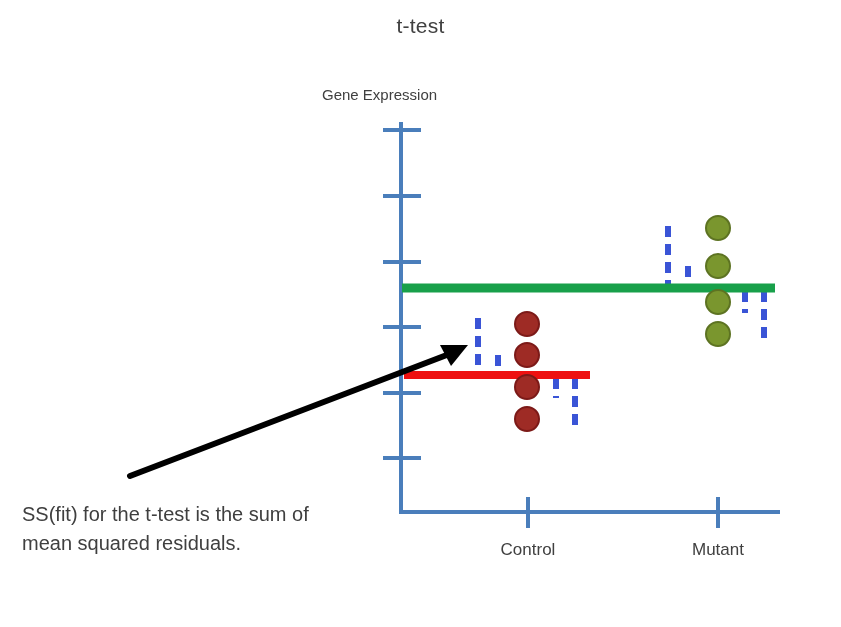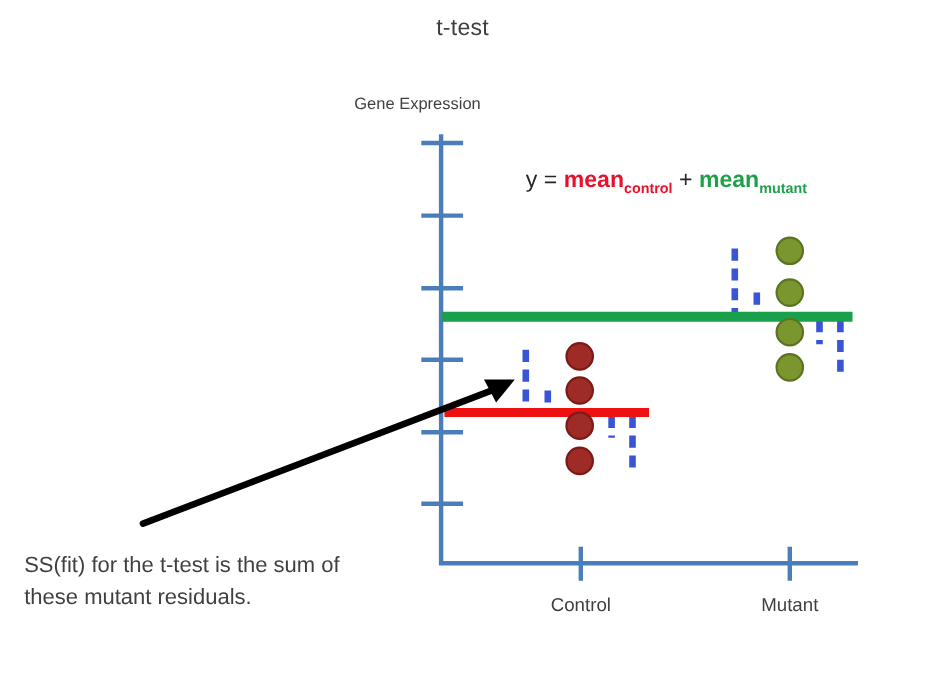--- a/index.html
+++ b/index.html
@@ -84,23 +84,20 @@
 </style>
 </head>
 <body>
 
 <div class="slide">
 
   <div class="title">t-test</div>
 
   <div class="axis-label">Gene Expression</div>
 
-  <div class="equation">
-    <span>y = </span><span class="m-red"><span>mean</span><sub>control</sub></span><span> + </span><span class="m-green"><span>mean</span><sub>mutant</sub></span>
-  </div>
 
   <svg class="plot-svg" width="841" height="627">
 
     <line x1="401" y1="122" x2="401" y2="512" stroke="#4a7ebb" stroke-width="4"></line>
 
     <line x1="399" y1="512" x2="780" y2="512" stroke="#4a7ebb" stroke-width="4"></line>
 
     <g stroke="#4a7ebb" stroke-width="4">
       <line x1="383" y1="130" x2="421" y2="130"></line>
       <line x1="383" y1="196" x2="421" y2="196"></line>
@@ -156,15 +153,15 @@
     <g>
       <line x1="130" y1="476" x2="452" y2="353" stroke="#000000" stroke-width="6" stroke-linecap="round"></line>
       <polygon points="468,345 440,345 451,366" fill="#000000"></polygon>
     </g>
 
   </svg>
 
   <div class="xtick-label" style="left:468px">Control</div>
   <div class="xtick-label" style="left:658px">Mutant</div>
 
-  <div class="caption">SS(fit) for the t-test is the sum of these mutant residuals.</div>
+  <div class="caption">SS(fit) for the t-test is the sum of mean squared residuals.</div>
 
 </div>
 
 </body></html>

